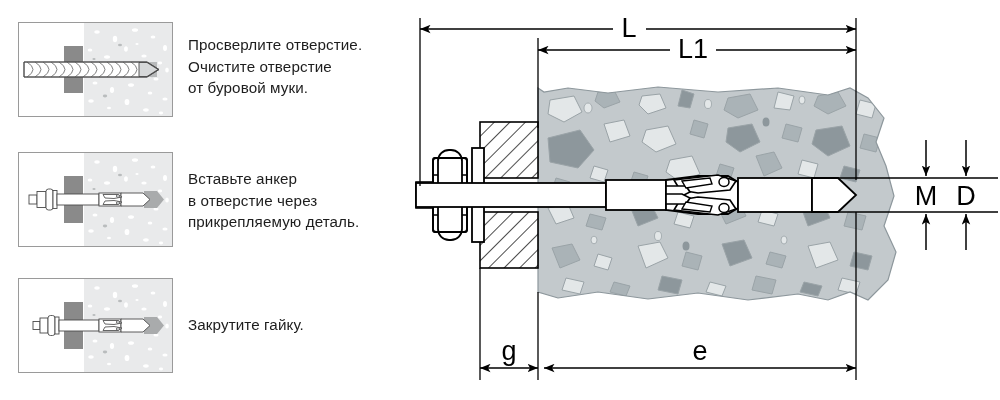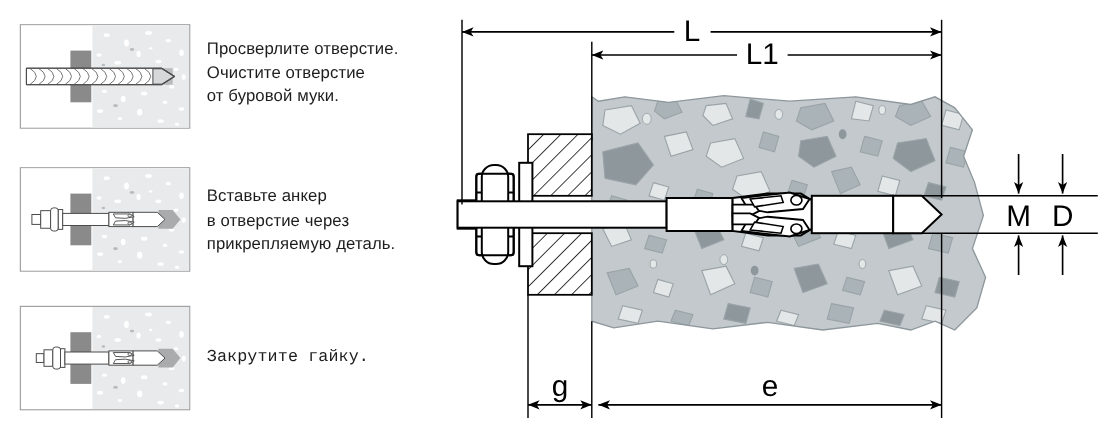--- a/index.html
+++ b/index.html
@@ -11,21 +11,21 @@
   .step-1{top:22px;}
   .step-2{top:152px;}
   .step-3{top:278px;}
   .thumb{position:absolute;left:18px;top:0;width:155px;height:95px;
          background:#ffffff;border:1px solid #9a9a9a;box-sizing:border-box;}
   .caption{position:absolute;left:188px;top:0;width:205px;
            font-size:15.2px;line-height:21.5px;color:#1d1d1d;
            letter-spacing:.1px;white-space:pre-line;}
   .cap-1{top:12px;}
   .cap-2{top:16px;}
-  .cap-3{top:36px;font-family:Liberation Mono, monospace;}
+  .cap-3{top:36px;}
   .main{position:absolute;left:398px;top:0;width:602px;height:400px;}
   svg{display:block;}
   text{font-family:"Liberation Sans","DejaVu Sans",sans-serif;fill:#000;}
 </style>
 </head>
 <body>
 
 <div id="root">
 
   <div class="steps">

